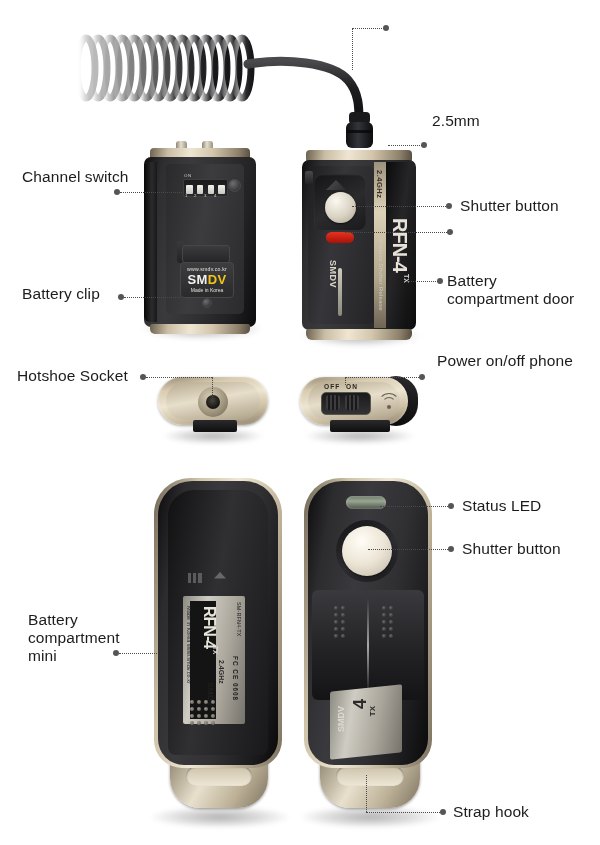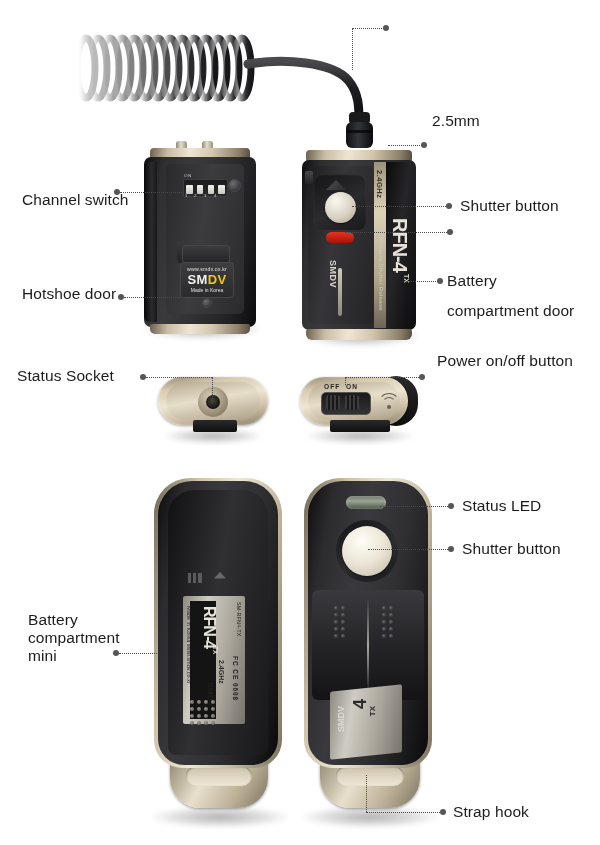--- a/index.html
+++ b/index.html
@@ -377,46 +377,46 @@
   </div>
 
   <div class="dotvert" style="left:352px;top:28px;height:42px;"></div>
   <div class="dotline" style="left:352px;top:28px;width:34px;"></div>
   <div class="dot" style="left:383px;top:25px;"></div>
 
   <div class="dotline" style="left:388px;top:145px;width:36px;"></div>
   <div class="dot" style="left:421px;top:142px;"></div>
   <div class="label" style="left:432px;top:112px;">2.5mm</div>
 
-  <div class="label" style="left:22px;top:168px;margin-top:23px;">Channel switch</div>
+  <div class="label" style="left:22px;top:168px;">Channel switch</div>
   <div class="dot" style="left:114px;top:189px;"></div>
   <div class="dotline" style="left:120px;top:192px;width:62px;"></div>
 
   <div class="dotline" style="left:352px;top:206px;width:96px;"></div>
   <div class="dot" style="left:446px;top:203px;"></div>
   <div class="label" style="left:460px;top:197px;">Shutter button</div>
 
   <div class="dotline" style="left:345px;top:232px;width:104px;"></div>
   <div class="dot" style="left:447px;top:229px;"></div>
 
   <div class="dotline" style="left:406px;top:281px;width:34px;"></div>
   <div class="dot" style="left:437px;top:278px;"></div>
   <div class="label" style="left:447px;top:272px;">Battery</div>
-  <div class="label" style="left:447px;top:290px;margin-top:12px;">compartment door</div>
-
-  <div class="label" style="left:22px;top:285px;">Hotshoe door</div>
+  <div class="label" style="left:447px;top:290px;">compartment door</div>
+
+  <div class="label" style="left:22px;top:285px;">Battery clip</div>
   <div class="dot" style="left:118px;top:294px;"></div>
   <div class="dotline" style="left:124px;top:297px;width:56px;"></div>
 
-  <div class="label" style="left:17px;top:367px;">Status Socket</div>
+  <div class="label" style="left:17px;top:367px;">Hotshoe Socket</div>
   <div class="dot" style="left:140px;top:374px;"></div>
   <div class="dotline" style="left:146px;top:377px;width:66px;"></div>
   <div class="dotvert" style="left:212px;top:377px;height:22px;"></div>
 
-  <div class="label" style="left:437px;top:352px;">Power on/off button</div>
+  <div class="label" style="left:437px;top:352px;">Power on/off phone</div>
   <div class="dotvert" style="left:345px;top:377px;height:8px;"></div>
   <div class="dotline" style="left:345px;top:377px;width:76px;"></div>
   <div class="dot" style="left:419px;top:374px;"></div>
 
   <div class="dotline" style="left:380px;top:506px;width:70px;"></div>
   <div class="dot" style="left:448px;top:503px;"></div>
   <div class="label" style="left:462px;top:497px;">Status LED</div>
 
   <div class="dotline" style="left:368px;top:549px;width:82px;"></div>
   <div class="dot" style="left:448px;top:546px;"></div>

